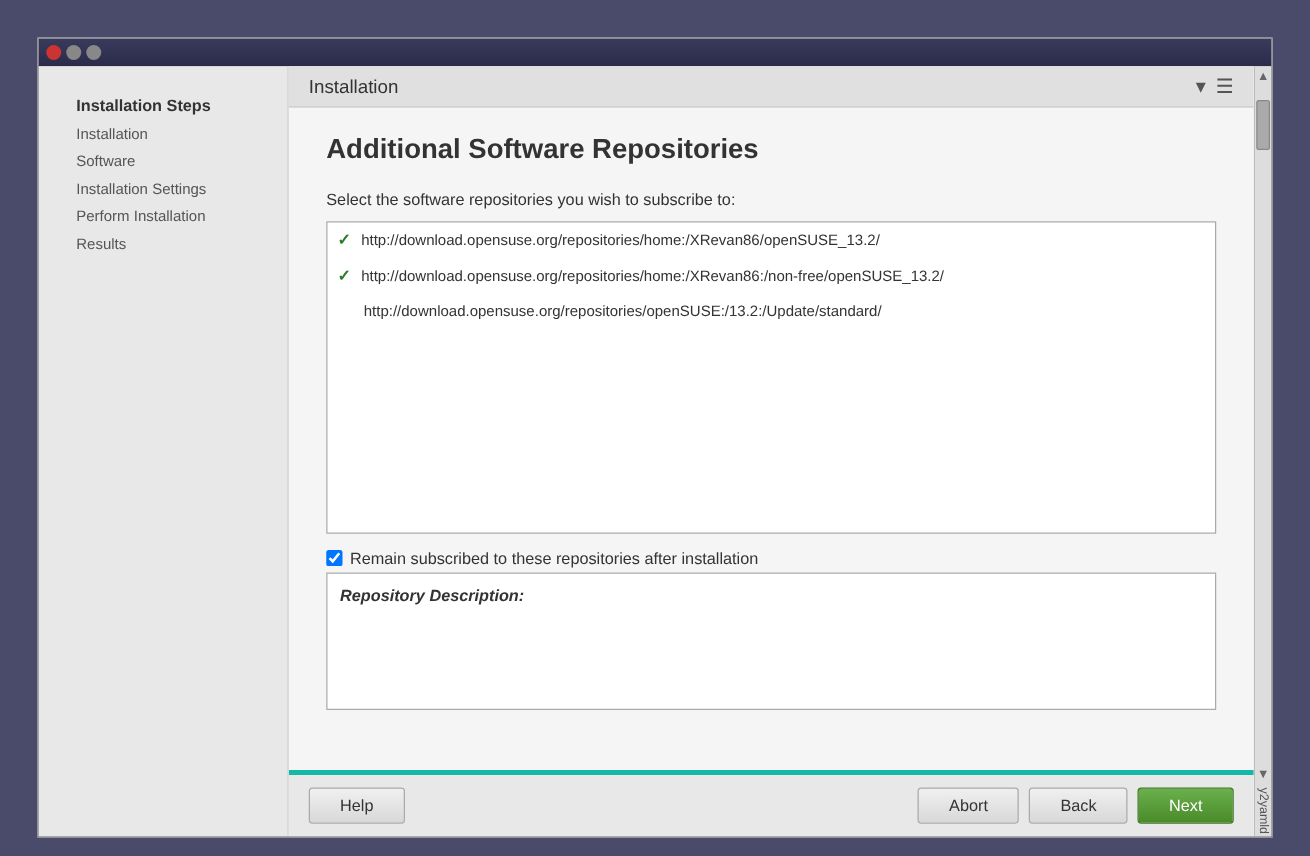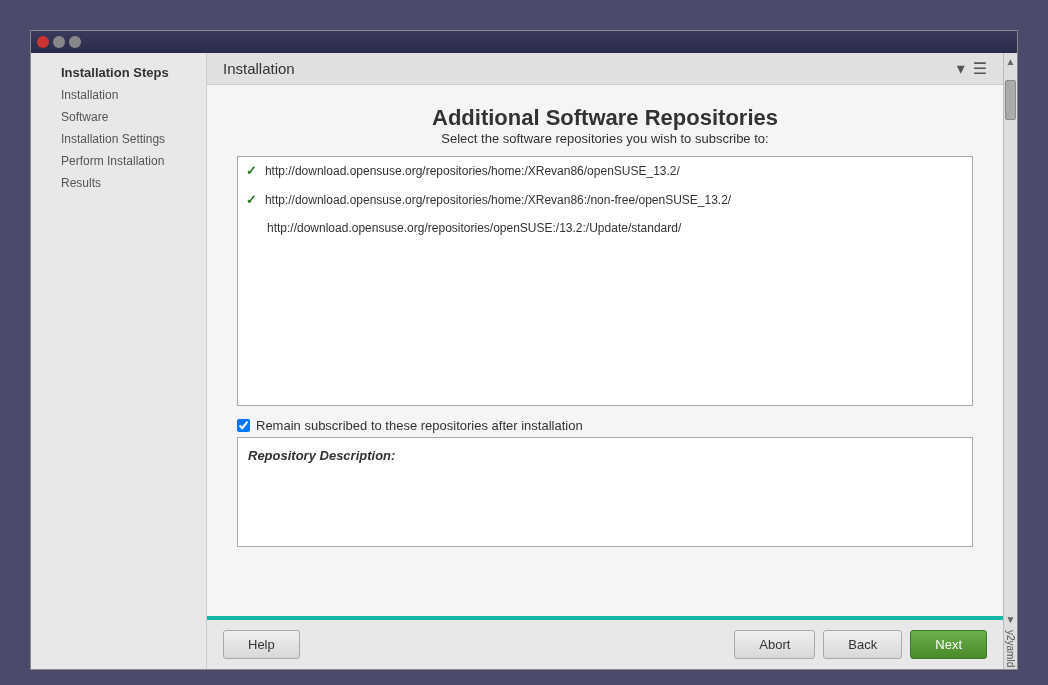--- a/index.html
+++ b/index.html
@@ -57,24 +57,24 @@
     }
 
     .window-body {
       display: flex;
       flex: 1;
       overflow: hidden;
     }
 
     
     .sidebar {
-      width: 176px;
+      width: 200px;
       background: #e8e8e8;
       border-right: 1px solid #ccc;
-      padding-top: 4px;
+      padding-top: 16px;
       flex-shrink: 0;
     }
 
     .sidebar-section-title {
       font-size: 13px;
       font-weight: bold;
       color: #333;
       padding: 8px 12px 4px 30px;
     }
 
@@ -128,28 +128,27 @@
       padding: 20px 30px;
       overflow: hidden;
       display: flex;
       flex-direction: column;
     }
 
     .page-heading {
       font-size: 22px;
       font-weight: bold;
       color: #333;
-      text-align: center;
+      margin-bottom: 20px;
     }
 
     .instruction-text {
       font-size: 13px;
       color: #333;
       margin-bottom: 10px;
-      text-align: center;
     }
 
     
     .repo-list-container {
       border: 1px solid #aaa;
       background: white;
       flex: 1;
       max-height: 250px;
       overflow-y: auto;
       margin-bottom: 12px;

